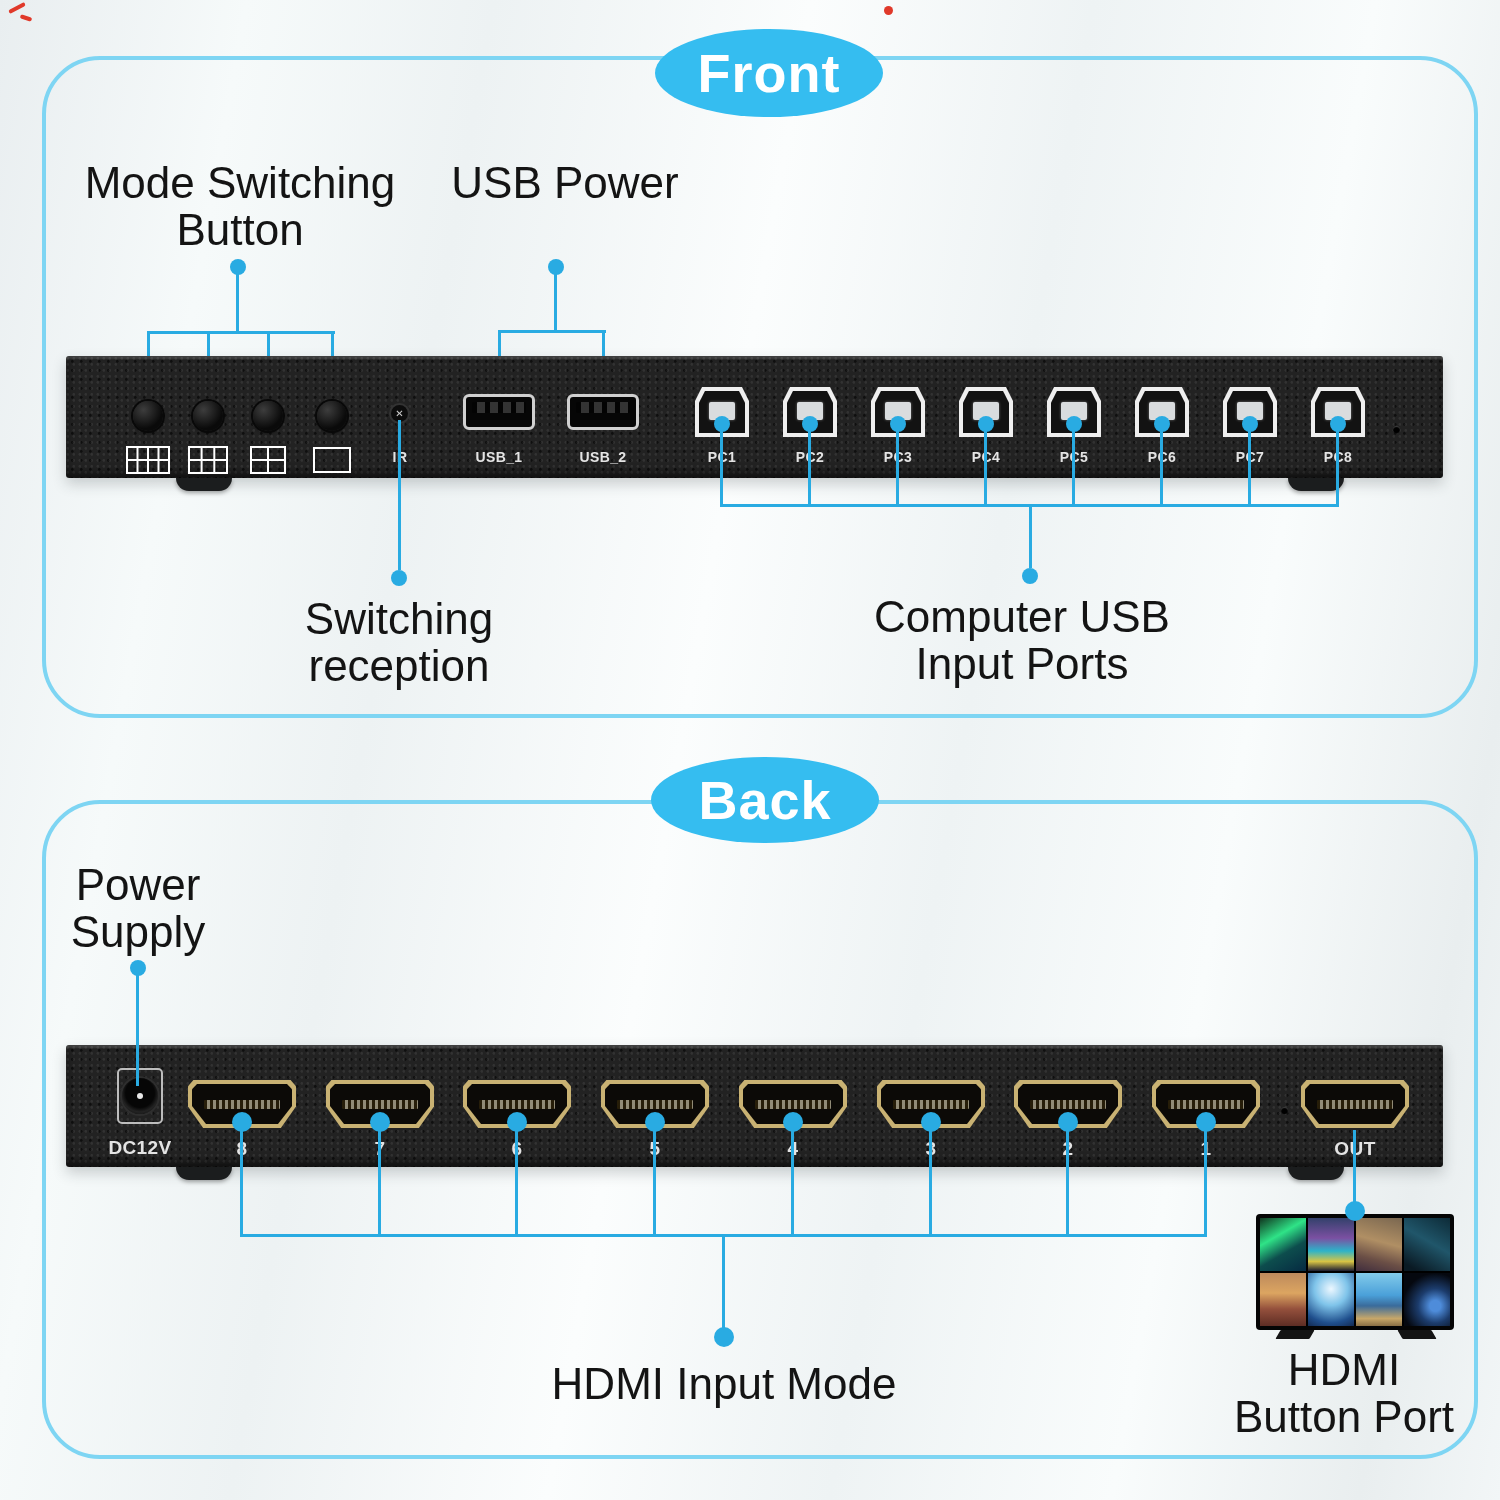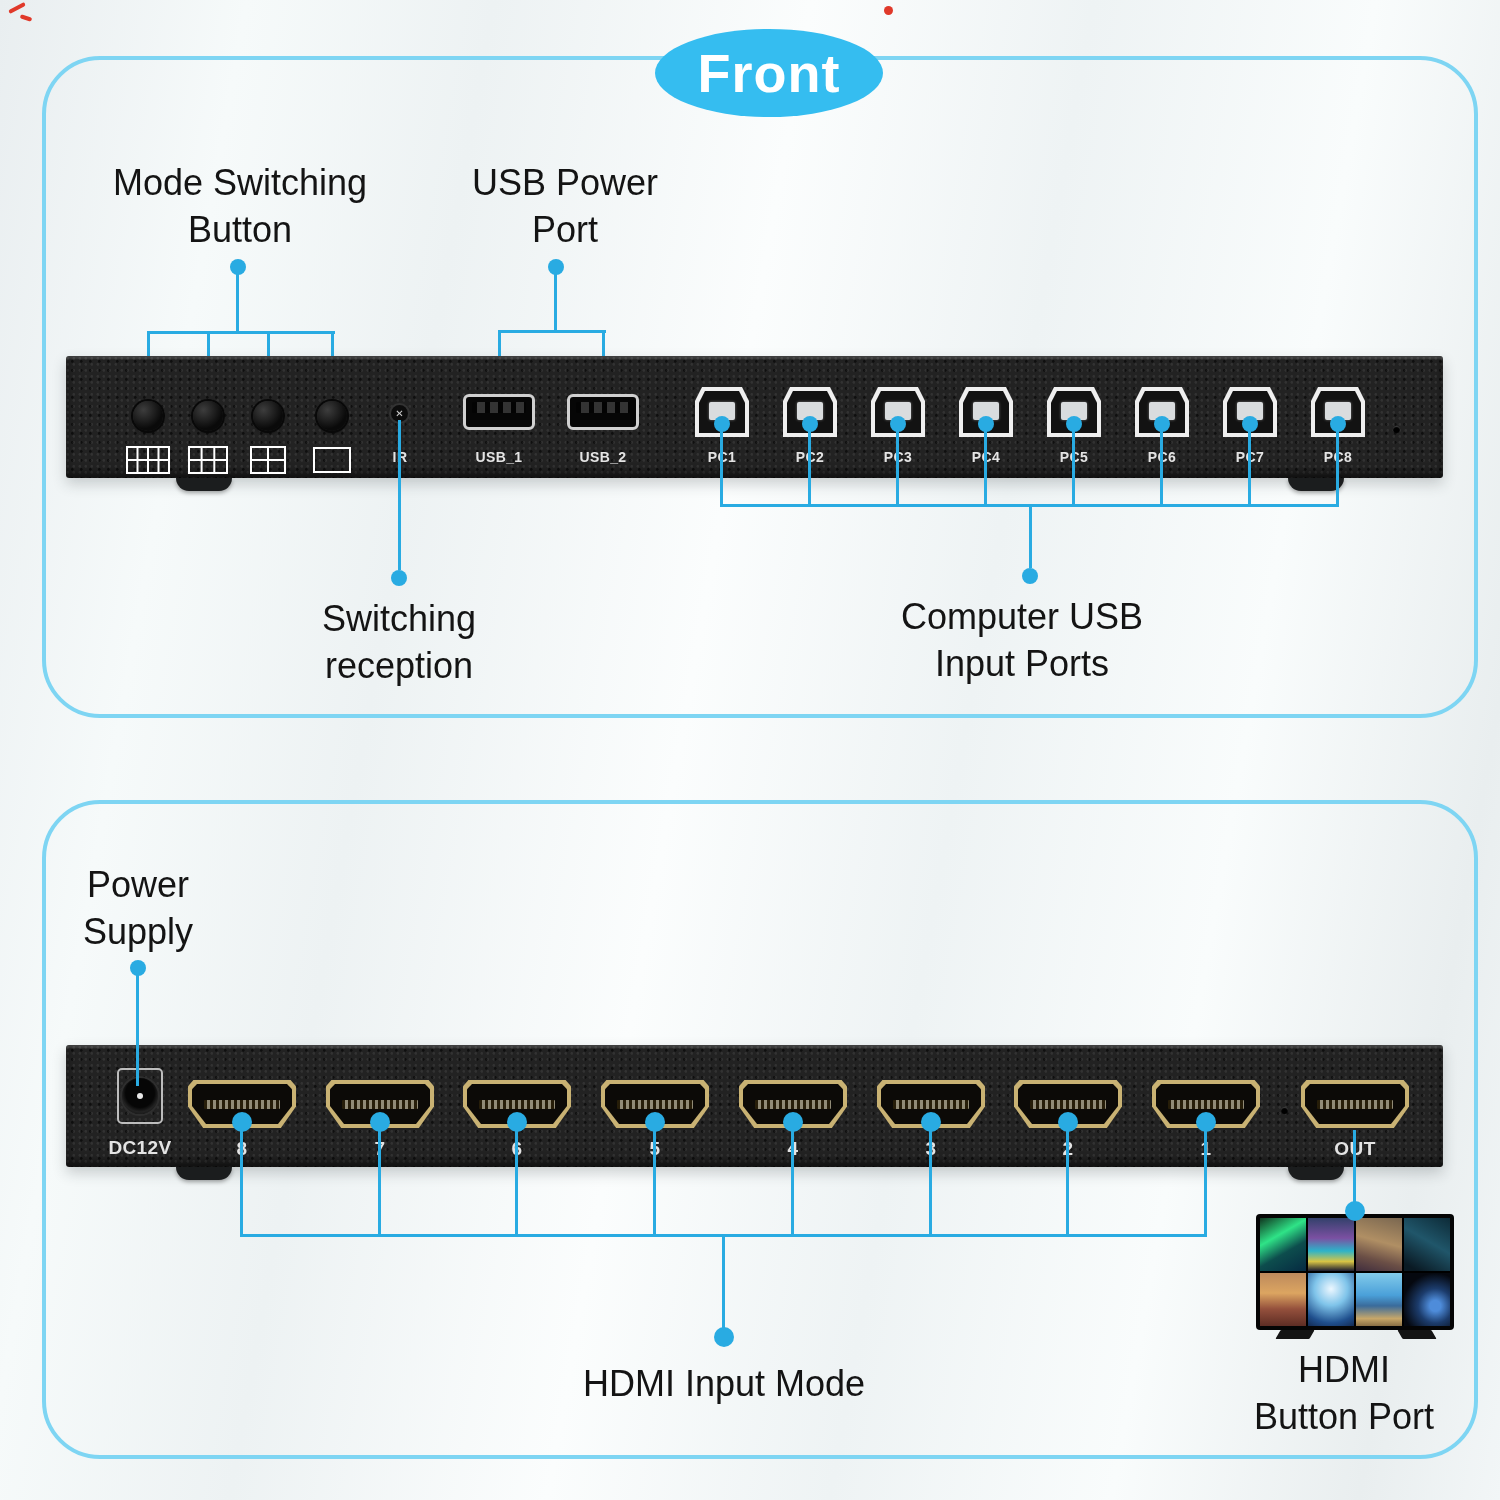--- a/index.html
+++ b/index.html
@@ -10,21 +10,21 @@
   }
   .section-box{
     position:absolute;left:42px;width:1428px;
     border:4px solid #7ed5f3;border-radius:58px;background:transparent;
   }
   .badge{
     position:absolute;width:228px;height:88px;border-radius:50%;
     background:#35bdf0;display:flex;align-items:center;justify-content:center;
     color:#ffffff;font-weight:bold;font-size:54px;z-index:5;letter-spacing:1px;
   }
-  .ann{position:absolute;color:#141414;font-size:36px;line-height:47px;text-align:center;}
+  .ann{position:absolute;color:#141414;font-size:44px;line-height:47px;text-align:center;}
   .line{position:absolute;background:#29abe2;}
   .dot{position:absolute;width:16px;height:16px;border-radius:50%;background:#29abe2;z-index:4;}
   .dot.lg{width:20px;height:20px;}
   .device{
     position:absolute;left:66px;width:1377px;height:122px;border-radius:3px;
     background-color:#222222;
     background-image:
       radial-gradient(circle at 30% 40%, rgba(255,255,255,.07) 1px, transparent 1.7px),
       radial-gradient(circle at 70% 60%, rgba(0,0,0,.55) 1px, transparent 1.7px);
     background-size:6px 6px, 9px 9px;
@@ -95,21 +95,20 @@
   <div class="dot" style="left:230px;top:259px;"></div>
   <div class="line" style="left:236px;top:273px;width:3px;height:60px;"></div>
   <div class="line" style="left:147px;top:331px;width:188px;height:3px;"></div>
   <div class="line" style="left:147px;top:331px;width:3px;height:72px;"></div>
   <div class="line" style="left:207px;top:331px;width:3px;height:72px;"></div>
   <div class="line" style="left:267px;top:331px;width:3px;height:72px;"></div>
   <div class="line" style="left:331px;top:331px;width:3px;height:72px;"></div>
 
   <div class="ann" style="left:420px;top:159px;width:290px;">
     <div>USB Power</div>
-    <div>Port</div>
   </div>
   <div class="dot" style="left:548px;top:259px;"></div>
   <div class="line" style="left:554px;top:273px;width:3px;height:59px;"></div>
   <div class="line" style="left:498px;top:330px;width:108px;height:3px;"></div>
   <div class="line" style="left:498px;top:330px;width:3px;height:66px;"></div>
   <div class="line" style="left:602px;top:330px;width:3px;height:66px;"></div>
 
   <div class="device" style="top:356px;">
     <div class="foot" style="left:110px;"></div>
     <div class="foot" style="left:1222px;"></div>
@@ -238,20 +237,23 @@
   <div class="line" style="left:1336px;top:430px;width:3px;height:77px;z-index:3;"></div>
   <div class="line" style="left:720px;top:504px;width:619px;height:3px;"></div>
   <div class="line" style="left:1029px;top:504px;width:3px;height:64px;"></div>
   <div class="dot" style="left:1022px;top:568px;"></div>
   <div class="ann" style="left:850px;top:593px;width:344px;">
     <div>Computer USB</div>
     <div>Input Ports</div>
   </div>
 
   <div class="section-box" style="top:800px;height:651px;"></div>
+  <div class="badge" style="left:651px;top:757px;height:86px;">
+    <span>Back</span>
+  </div>
 
   <div class="ann" style="left:38px;top:861px;width:200px;">
     <div>Power</div>
     <div>Supply</div>
   </div>
   <div class="dot" style="left:130px;top:960px;"></div>
   <div class="line" style="left:136px;top:974px;width:3px;height:112px;z-index:3;"></div>
 
   <div class="device" style="top:1045px;">
     <div class="foot" style="left:110px;"></div>

